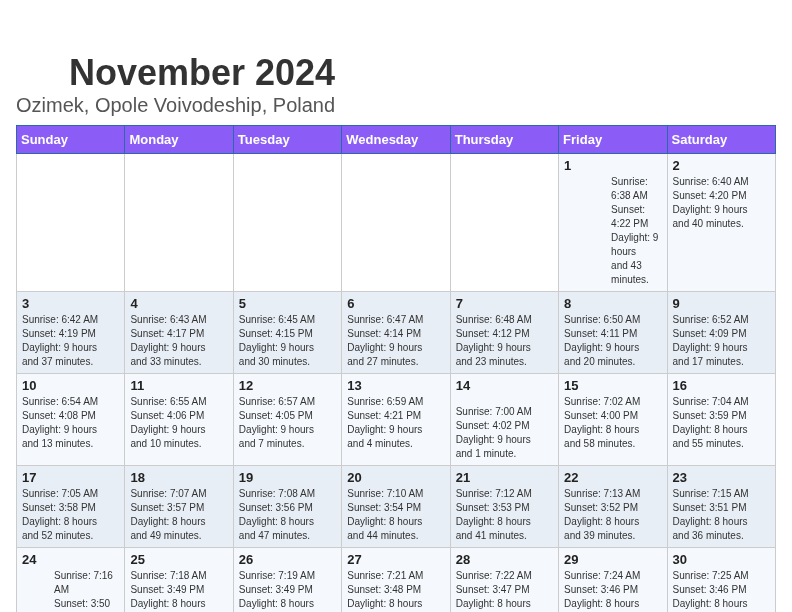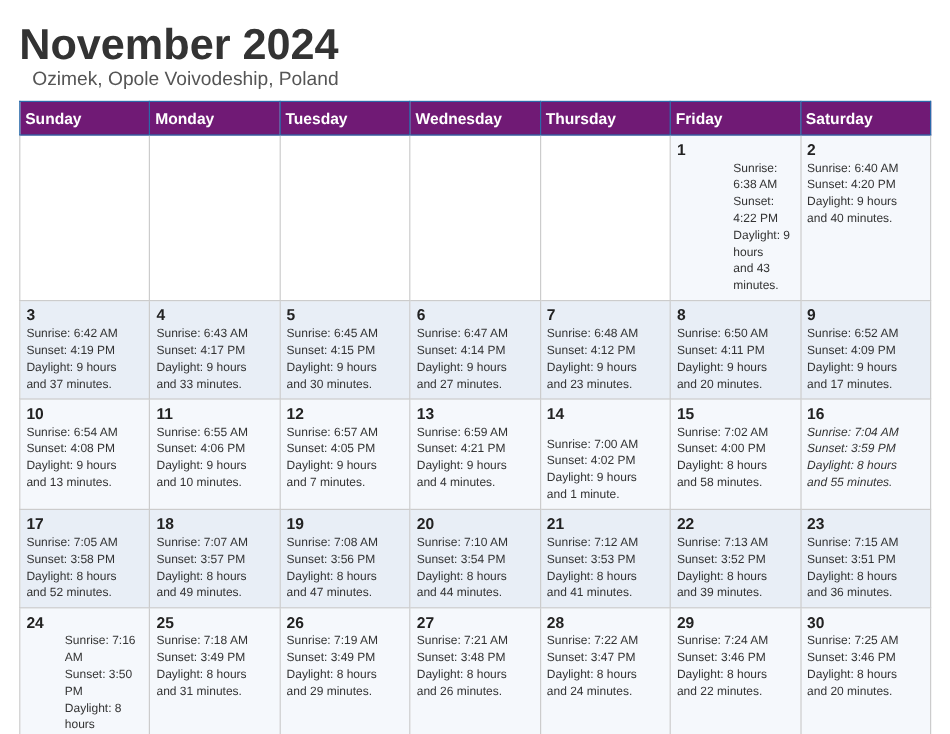--- a/index.html
+++ b/index.html
@@ -25,32 +25,33 @@
       width: 30px;
       height: 30px;
     }
     .title-block {
       text-align: right;
     }
     .month-title {
       font-size: 36px;
       font-weight: bold;
       color: #333;
+      margin-top: 36px;
     }
     .subtitle {
-      font-size: 16px;
+      font-size: 20px;
       color: #555;
     }
     table {
       width: 100%;
       border-collapse: collapse;
       table-layout: fixed;
     }
     thead th {
-      background-color: #701a75;
+      background-color: #8b5cf6;
       color: #fff;
       font-size: 13px;
       font-weight: bold;
       padding: 6px 4px;
       text-align: left;
       border: 1px solid #2a6aaa;
     }
     tbody td {
       border: 1px solid #ccc;
       vertical-align: top;
@@ -219,21 +220,21 @@
         </td>
         <td>
           <span class="day-num">15</span>
           <div class="day-info" style="white-space: pre-line;">Sunrise: 7:02 AM
 Sunset: 4:00 PM
 Daylight: 8 hours
 and 58 minutes.</div>
         </td>
         <td>
           <span class="day-num">16</span>
-          <div class="day-info" style="white-space: pre-line; font-style: italic;">Sunrise: 7:04 AM
+          <div class="day-info" style="white-space: pre-line;">Sunrise: 7:04 AM
 Sunset: 3:59 PM
 Daylight: 8 hours
 and 55 minutes.</div>
         </td>
       </tr>
       <tr>
         <td>
           <span class="day-num">17</span>
           <div class="day-info" style="white-space: pre-line;">Sunrise: 7:05 AM
 Sunset: 3:58 PM

